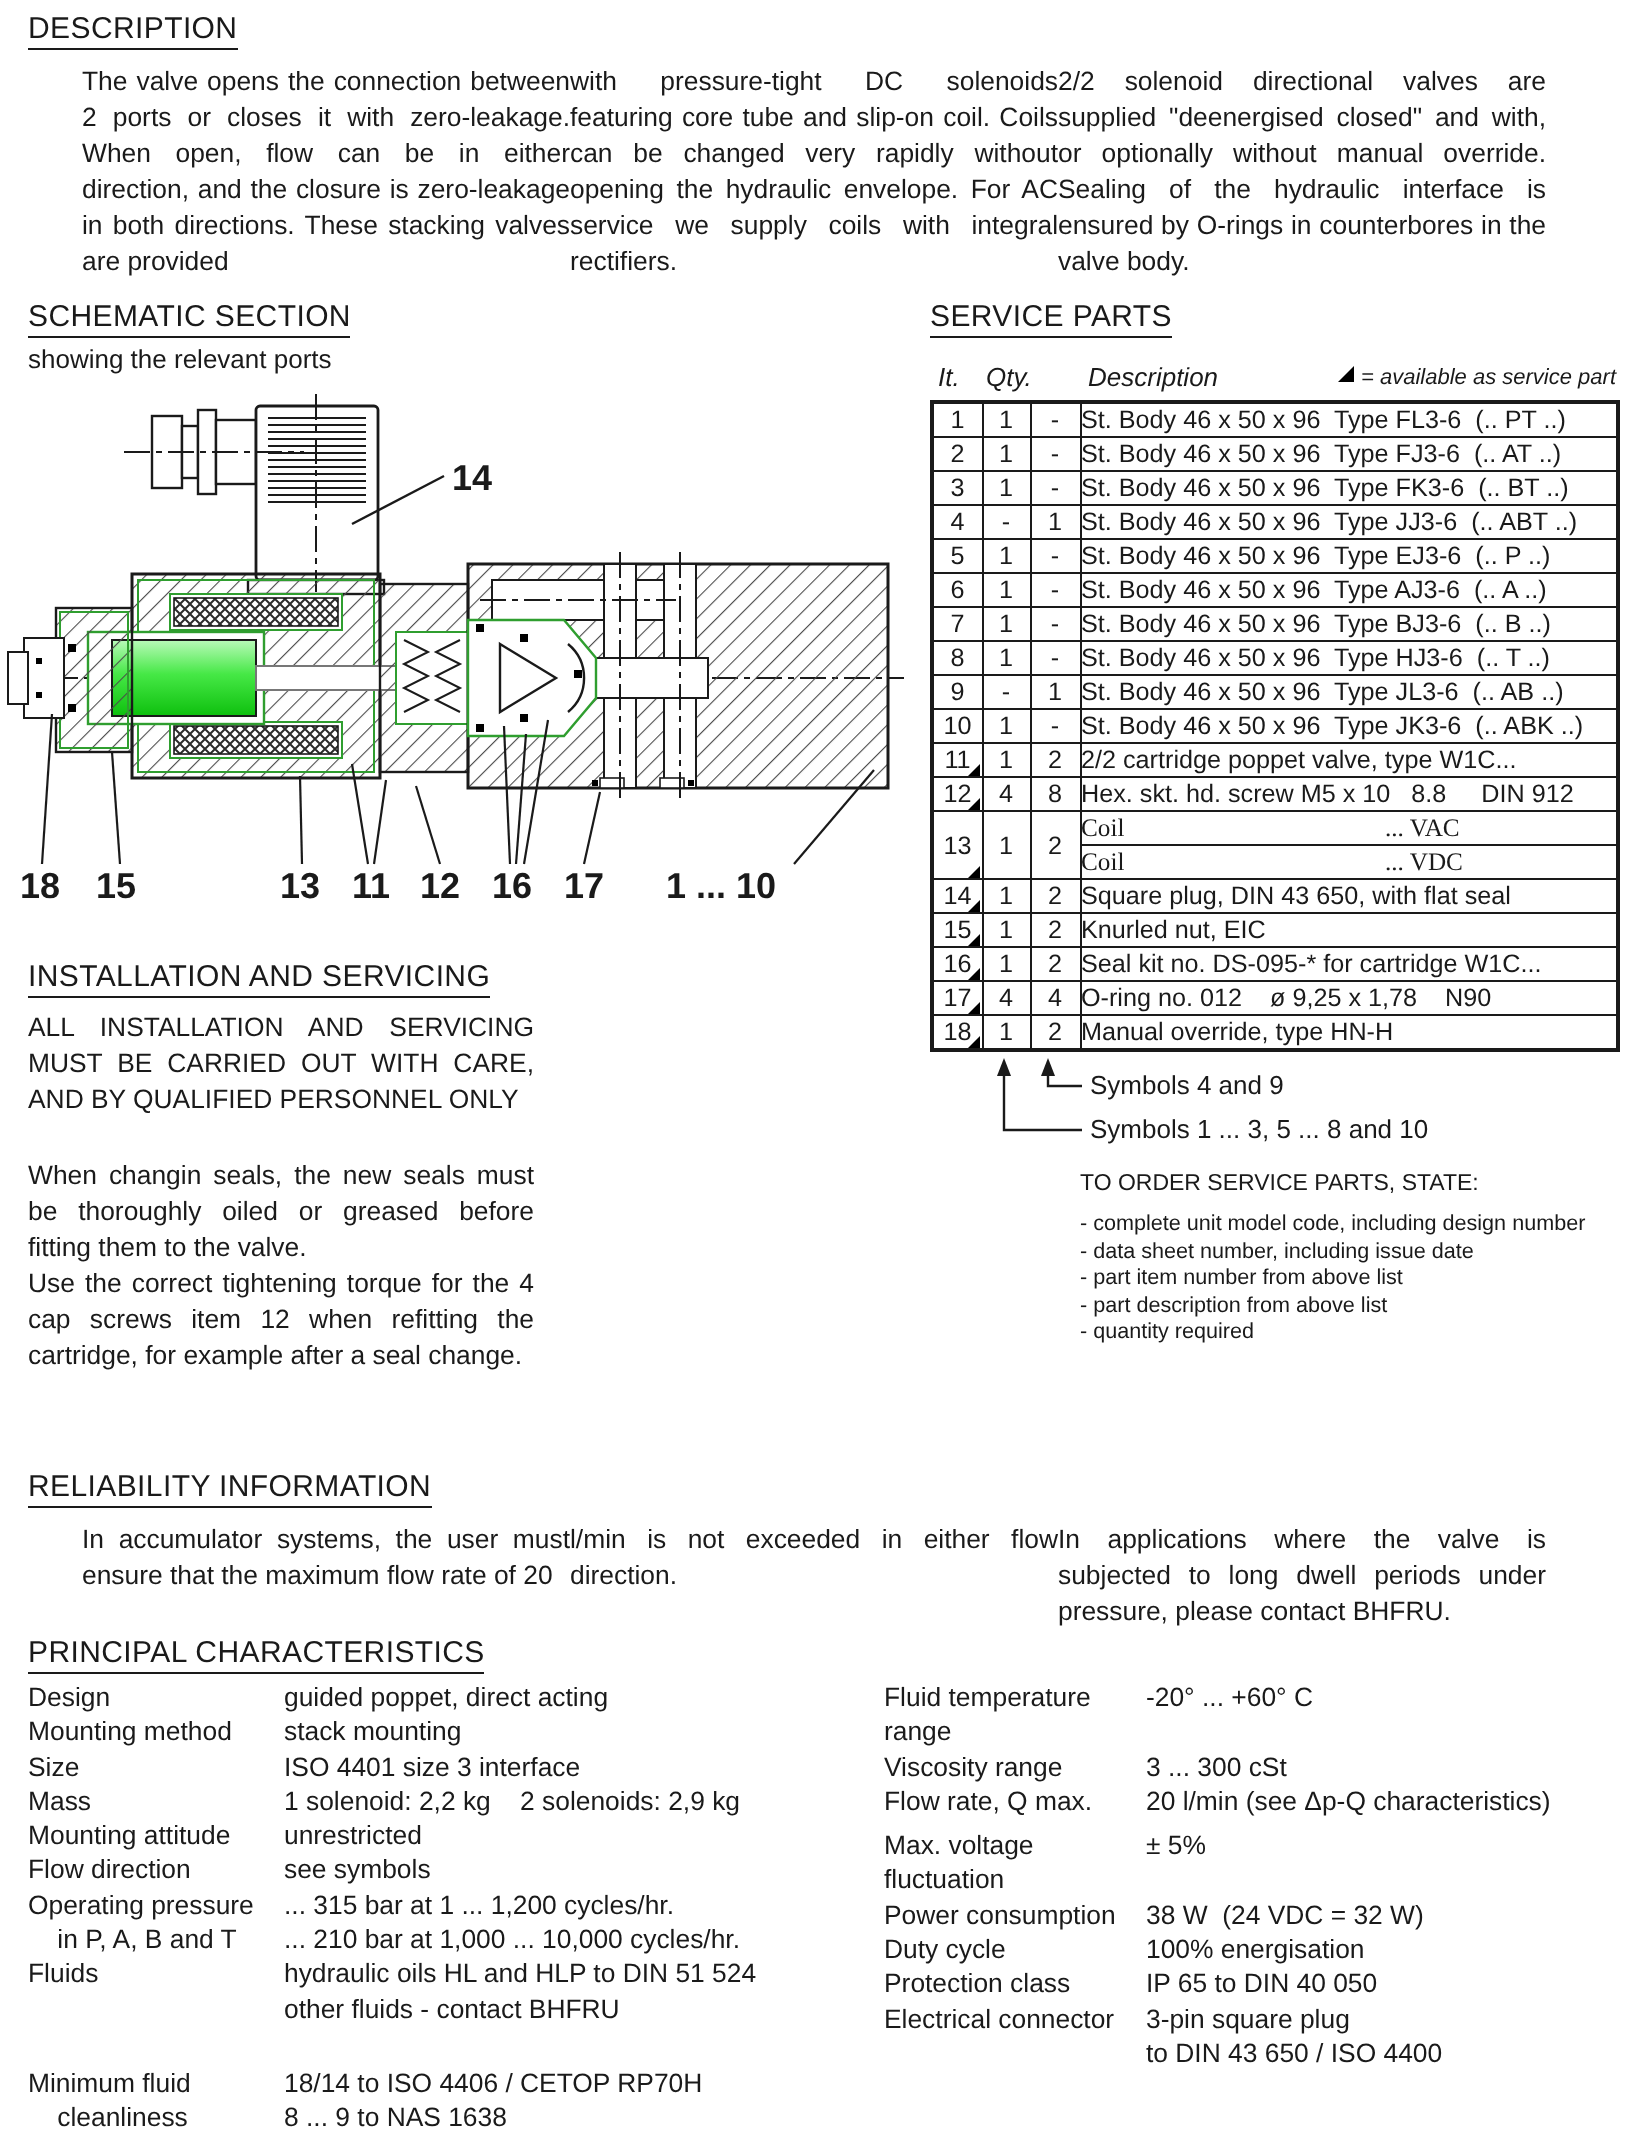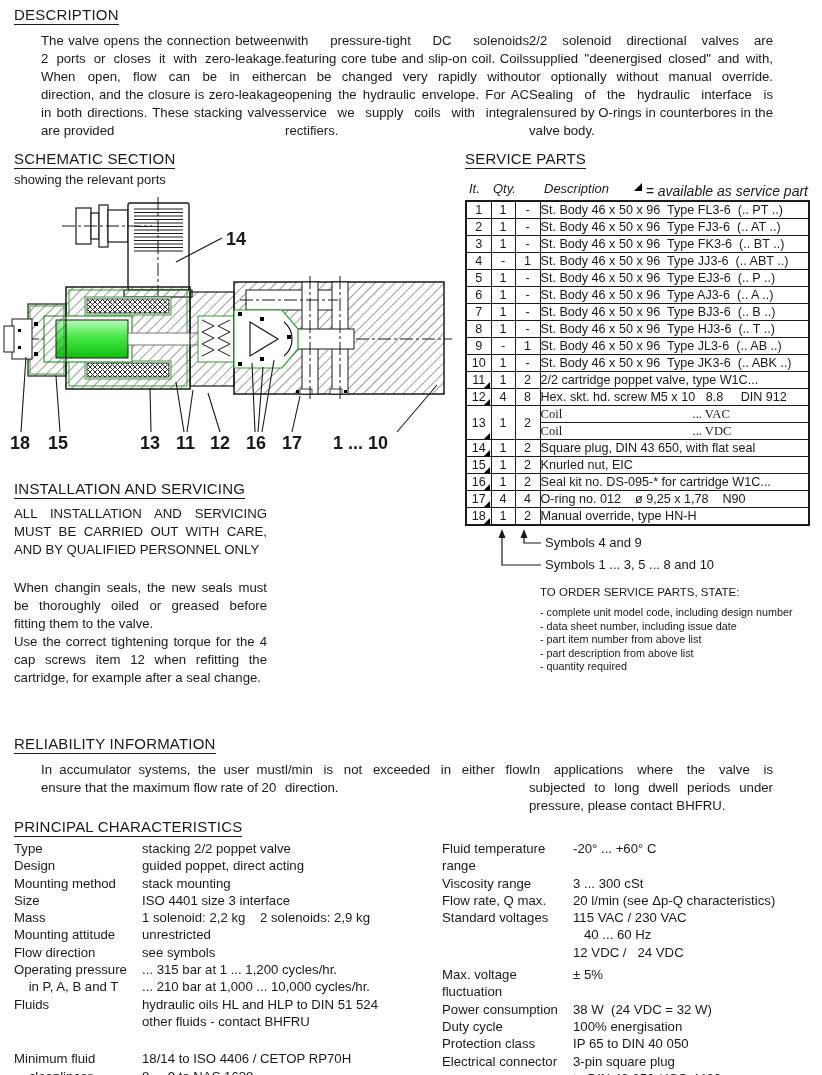--- a/index.html
+++ b/index.html
@@ -7,21 +7,21 @@
         font-family:"Liberation Sans",sans-serif;color:#1a1a1a;}
   .heading{display:inline-block;font-size:15px;letter-spacing:.2px;
            border-bottom:1.4px solid #1a1a1a;padding-bottom:1px;white-space:pre;}
   .abs{position:absolute;}
   .cols3{display:flex;justify-content:center;width:786px;}
   .col{width:244px;font-size:13.2px;line-height:18px;text-align:justify;}
   .subtitle{font-size:13px;}
   
   #sp-colhead{width:343px;height:18px;font-size:13px;font-style:italic;}
   #sp-colhead .h{position:absolute;top:0;white-space:pre;}
-  .legend{position:absolute;right:0;top:2px;font-size:14px;display:flex;align-items:flex-start;gap:4px;white-space:pre;}
+  .legend{position:absolute;right:0;top:2px;font-size:11px;display:flex;align-items:flex-start;gap:4px;white-space:pre;}
   .tri{width:0;height:0;border-left:8px solid transparent;border-bottom:8px solid #000;display:inline-block;}
   #sp-table{border-collapse:collapse;table-layout:fixed;width:345px;border:2px solid #1a1a1a;}
   #sp-table td{border:1px solid #1a1a1a;height:16px;line-height:16px;font-size:12.6px;padding:0;overflow:hidden;}
   td.td-it{text-align:center;position:relative;}
   td.td-qty{text-align:center;}
   td.td-desc{padding-left:5px;white-space:pre;}
   td.td-desc.sub{position:relative;font-family:Liberation Serif, serif;}
   td.td-desc .suffix{position:absolute;left:152px;top:0;}
   .mark{position:absolute;right:1px;bottom:0;width:0;height:0;
         border-left:6px solid transparent;border-bottom:6px solid #000;}
@@ -332,24 +332,20 @@
   <div class="abs heading" style="left:14px;top:735px;">RELIABILITY INFORMATION</div>
   <div class="abs cols3" style="left:14px;top:761px;">
     <div class="col">In accumulator systems, the user must ensure that the maximum flow rate of 20</div>
     <div class="col">l/min is not exceeded in either flow direction.</div>
     <div class="col">In applications where the valve is subjected to long dwell periods under pressure, please contact BHFRU.</div>
   </div>
 
   <div class="abs heading" style="left:14px;top:818px;">PRINCIPAL CHARACTERISTICS</div>
   <div class="abs char-col" id="char-left" style="left:14px;top:840px;width:420px;">
       <div class="char-row">
-        <div class="char-label">Type</div>
-        <div class="char-value">stacking 2/2 poppet valve</div>
-      </div>
-      <div class="char-row">
         <div class="char-label">Design</div>
         <div class="char-value">guided poppet, direct acting</div>
       </div>
       <div class="char-row">
         <div class="char-label">Mounting method</div>
         <div class="char-value">stack mounting</div>
       </div>
       <div class="char-row">
         <div class="char-label">Size</div>
         <div class="char-value">ISO 4401 size 3 interface</div>
@@ -390,26 +386,20 @@
         <div class="char-value">-20° ... +60° C</div>
       </div>
       <div class="char-row">
         <div class="char-label">Viscosity range</div>
         <div class="char-value">3 ... 300 cSt</div>
       </div>
       <div class="char-row">
         <div class="char-label">Flow rate, Q max.</div>
         <div class="char-value">20 l/min (see Δp-Q characteristics)</div>
       </div>
-      <div class="char-row">
-        <div class="char-label">Standard voltages</div>
-        <div class="char-value">115 VAC / 230 VAC
-   40 ... 60 Hz
-12 VDC /   24 VDC</div>
-      </div>
       <div class="char-row gap">
         <div class="char-label">Max. voltage fluctuation</div>
         <div class="char-value">± 5%</div>
       </div>
       <div class="char-row">
         <div class="char-label">Power consumption</div>
         <div class="char-value">38 W  (24 VDC = 32 W)</div>
       </div>
       <div class="char-row">
         <div class="char-label">Duty cycle</div>

